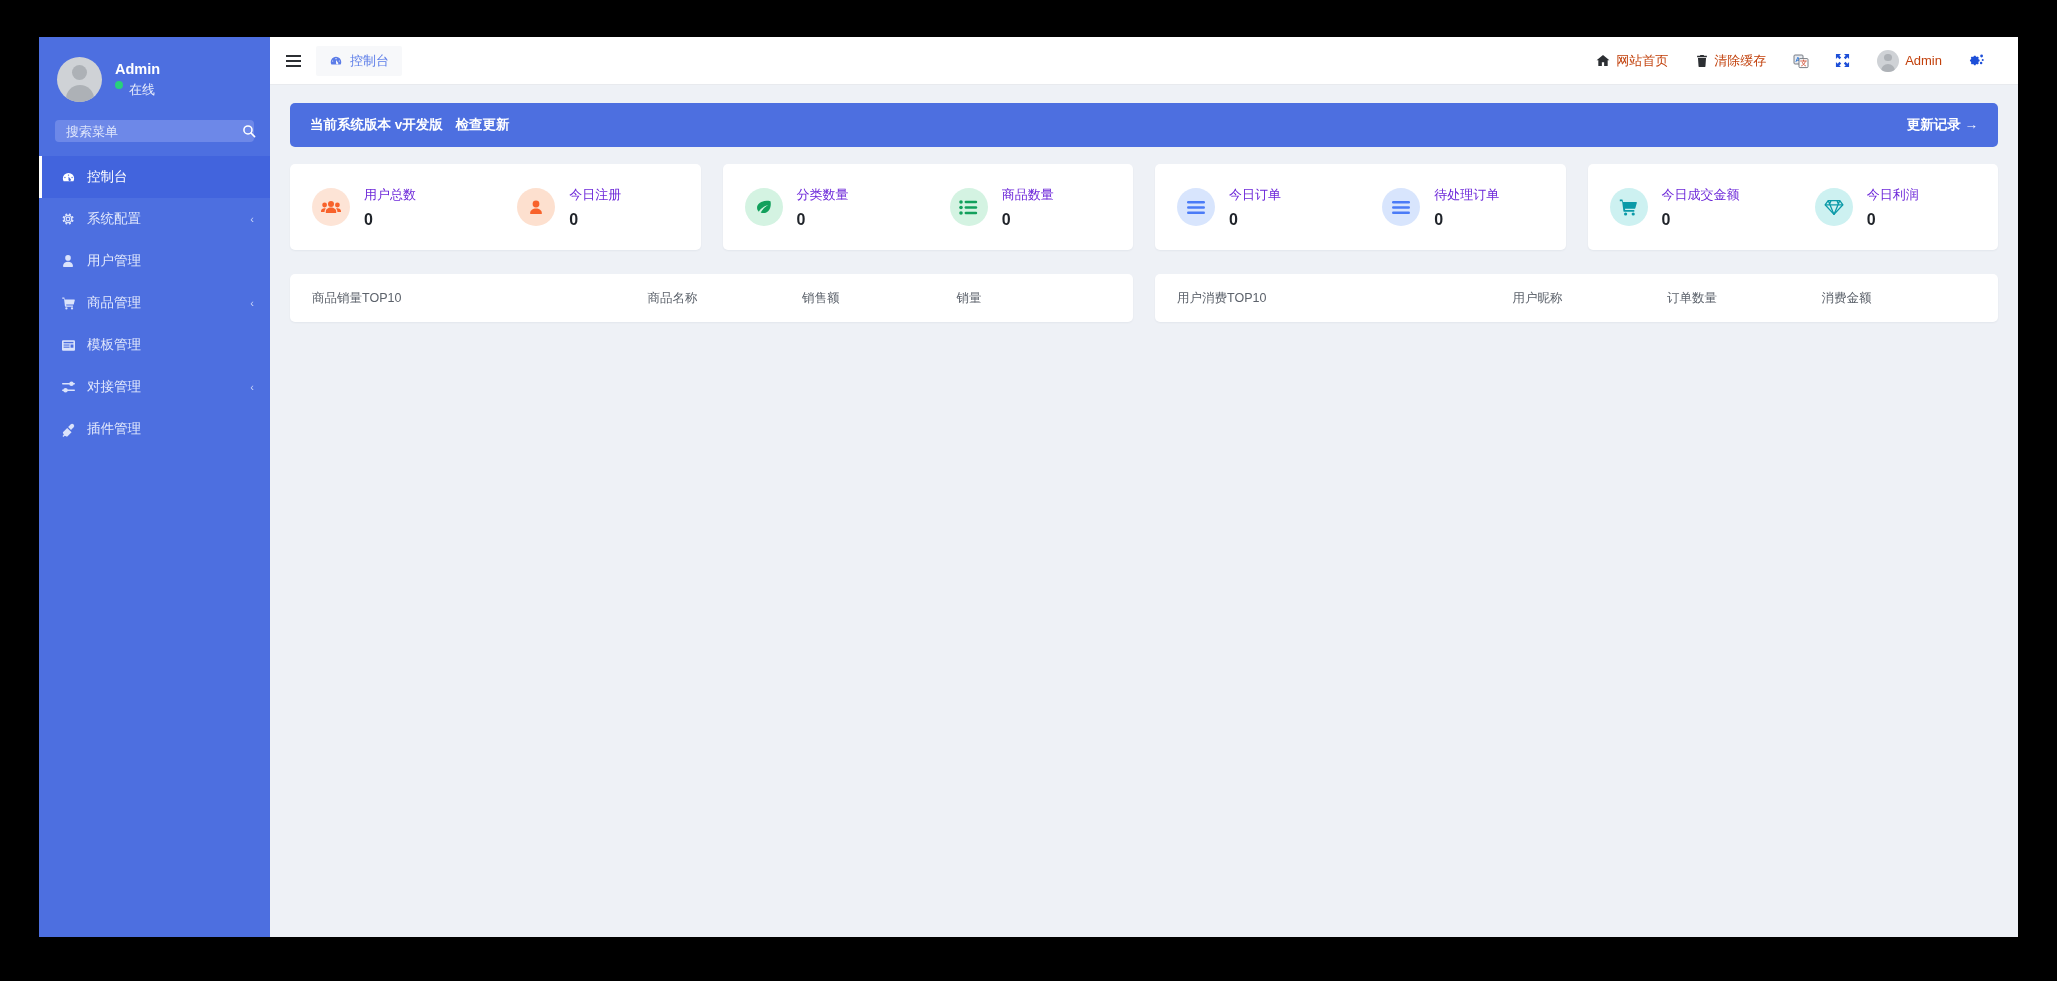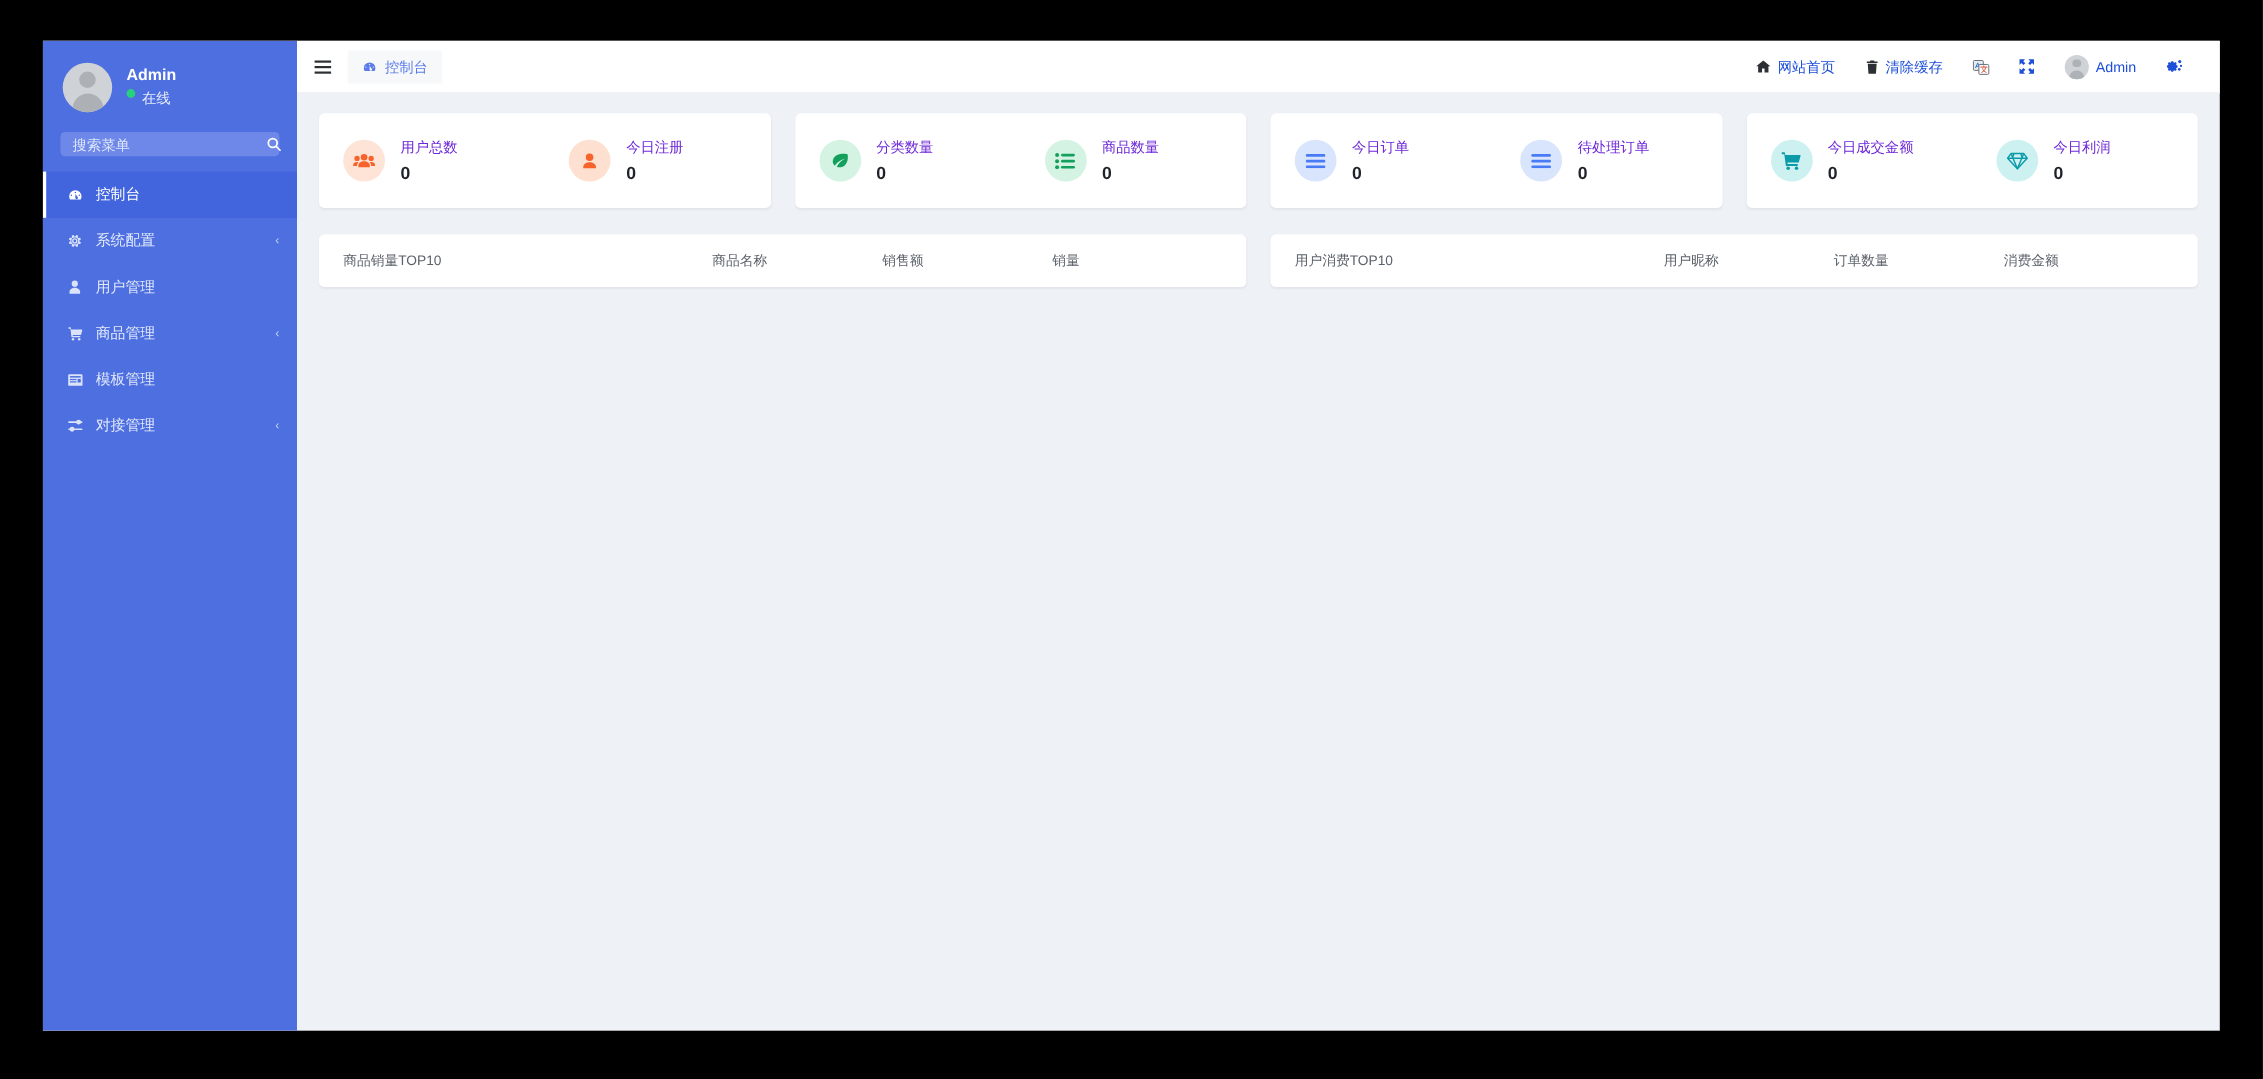--- a/index.html
+++ b/index.html
@@ -151,21 +151,21 @@
     background: #f7f8fa;
     color: #5b7ce8;
     font-size: 13px;
     border-radius: 2px;
     cursor: pointer;
   }
   .nav-spacer { flex: 1; }
   .nav-right { display: flex; align-items: center; gap: 0px; }
   .nav-link {
     display: flex; align-items: center; gap: 6px;
-    font-size: 13px; color: #1d4ed8;
+    font-size: 13px; color: #c2410c;
     padding: 0 14px;
     height: 48px;
     cursor: pointer;
   }
   .nav-ico-btn {
     padding: 0 13px; height: 48px;
     display: flex; align-items: center; justify-content: center;
     cursor: pointer; color: #3c4148;
   }
   .avatar-sm {
@@ -361,20 +361,30 @@
             <rect x="1" y="2.2" width="14" height="1.6" rx=".8"></rect>
             <circle cx="11.2" cy="3" r="2.4"></circle>
             <rect x="1" y="9.1" width="14" height="1.6" rx=".8"></rect>
             <circle cx="4.8" cy="9.9" r="2.4"></circle>
           </svg>
         </span>
         <span class="menu-label">对接管理</span>
         <span class="menu-arrow">‹</span>
       </li>
 
+      <li class="menu-item">
+        <span class="menu-ico">
+          <svg width="15" height="15" viewBox="0 0 16 16" fill="#dbe3fb">
+            <path d="M13.4 2.6a2.2 2.2 0 0 0-3.1 0L7.6 5.3l3.1 3.1 2.7-2.7a2.2 2.2 0 0 0 0-3.1z"></path>
+            <path d="M6.6 6.3L2.3 10.6c-.3.3-.4.7-.2 1.1l.9 1.9-1.4 1.4 1 1 1.4-1.4 1.9.9c.4.2.8.1 1.1-.2l4.3-4.3-4.7-4.7z"></path>
+          </svg>
+        </span>
+        <span class="menu-label">插件管理</span>
+        <span class="menu-arrow"></span>
+      </li>
 
     </ul>
   </aside>
 
   <div class="main">
 
     <div class="navbar">
       <div class="nav-toggle">
         <span class="bars">
             <i></i>
@@ -446,20 +456,27 @@
             <circle cx="14.6" cy="7.4" r="1.1"></circle>
             <circle cx="12.9" cy="10.7" r="1.3"></circle>
           </svg>
         </div>
 
       </div>
     </div>
 
     <div class="content">
 
+      <div class="banner">
+        <div class="banner-text">
+          <span class="cu">当前系统版本 v开发版</span>
+          <span>检查更新</span>
+        </div>
+        <div class="banner-right">更新记录 →</div>
+      </div>
 
       <div class="cards-row">
 
         <div class="card">
           <div class="stat">
             <span class="stat-circle" style="background:#fde4d6">
               <svg width="20" height="17" viewBox="0 0 20 17" fill="#f8622b">
                 <circle cx="10" cy="5" r="3"></circle>
                 <circle cx="3.6" cy="6" r="2.4"></circle>
                 <circle cx="16.4" cy="6" r="2.4"></circle>

